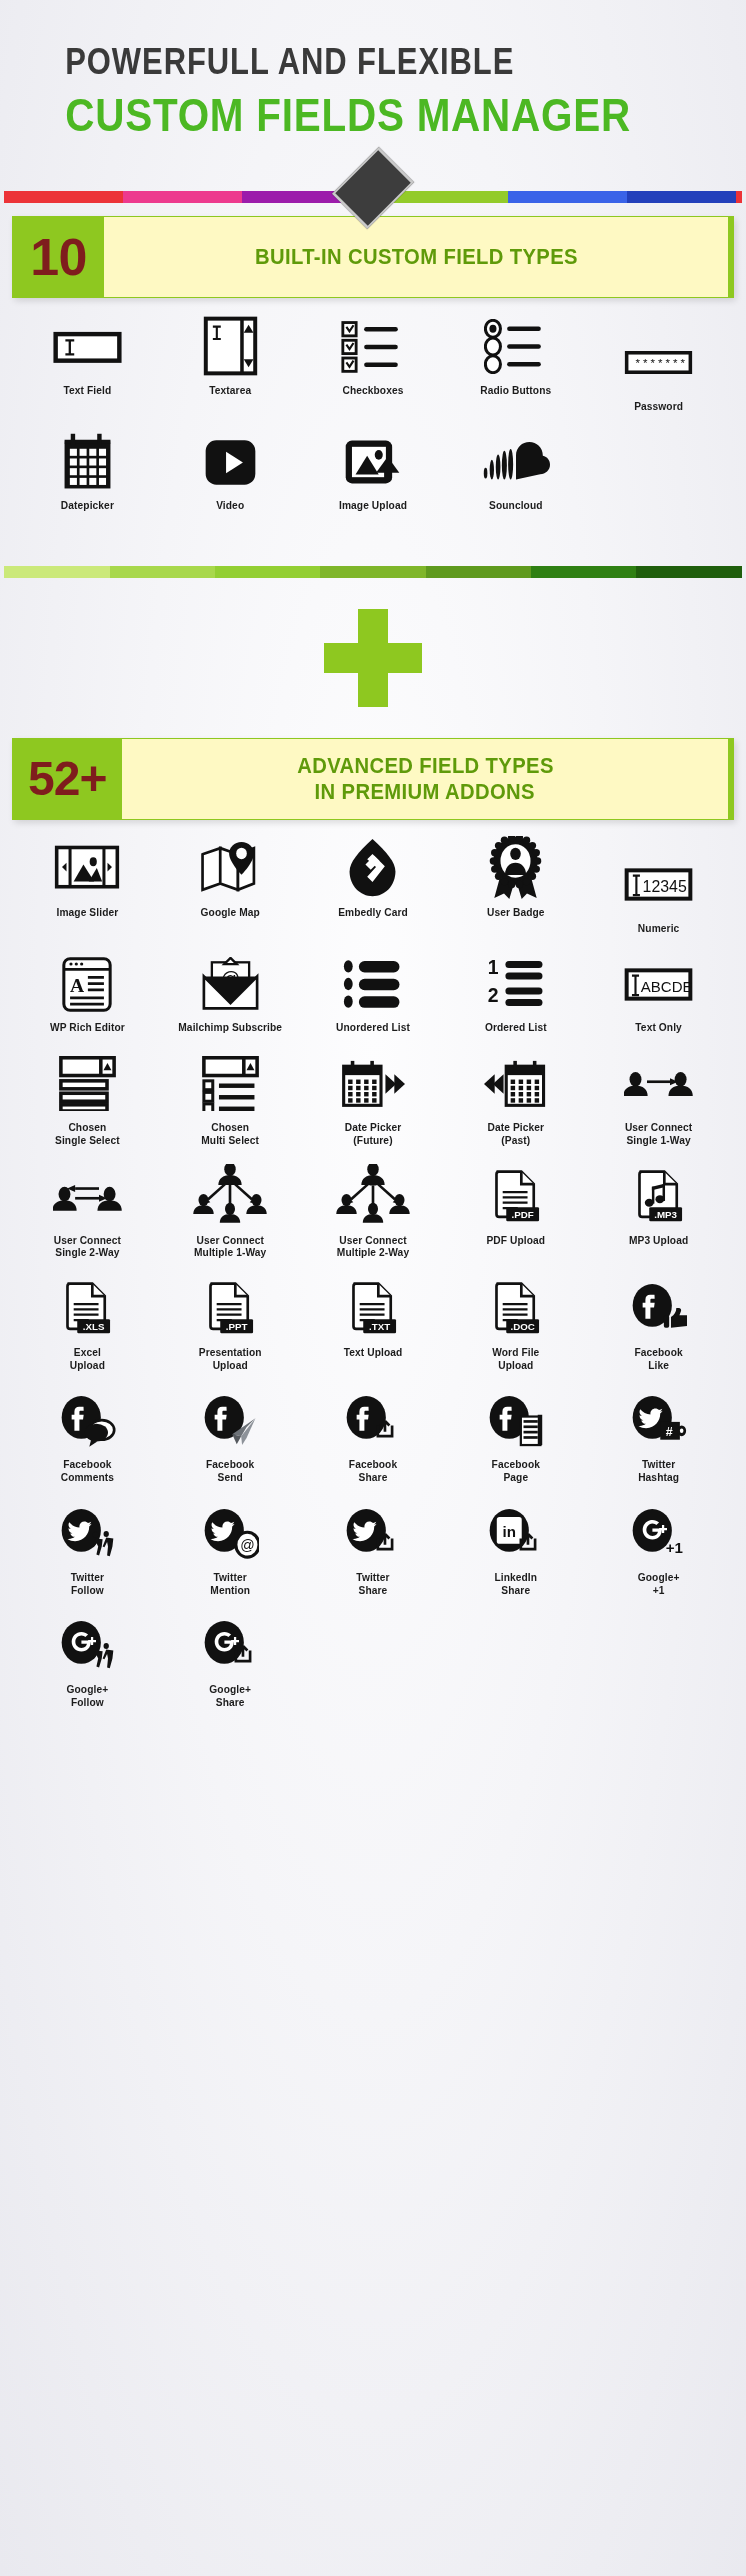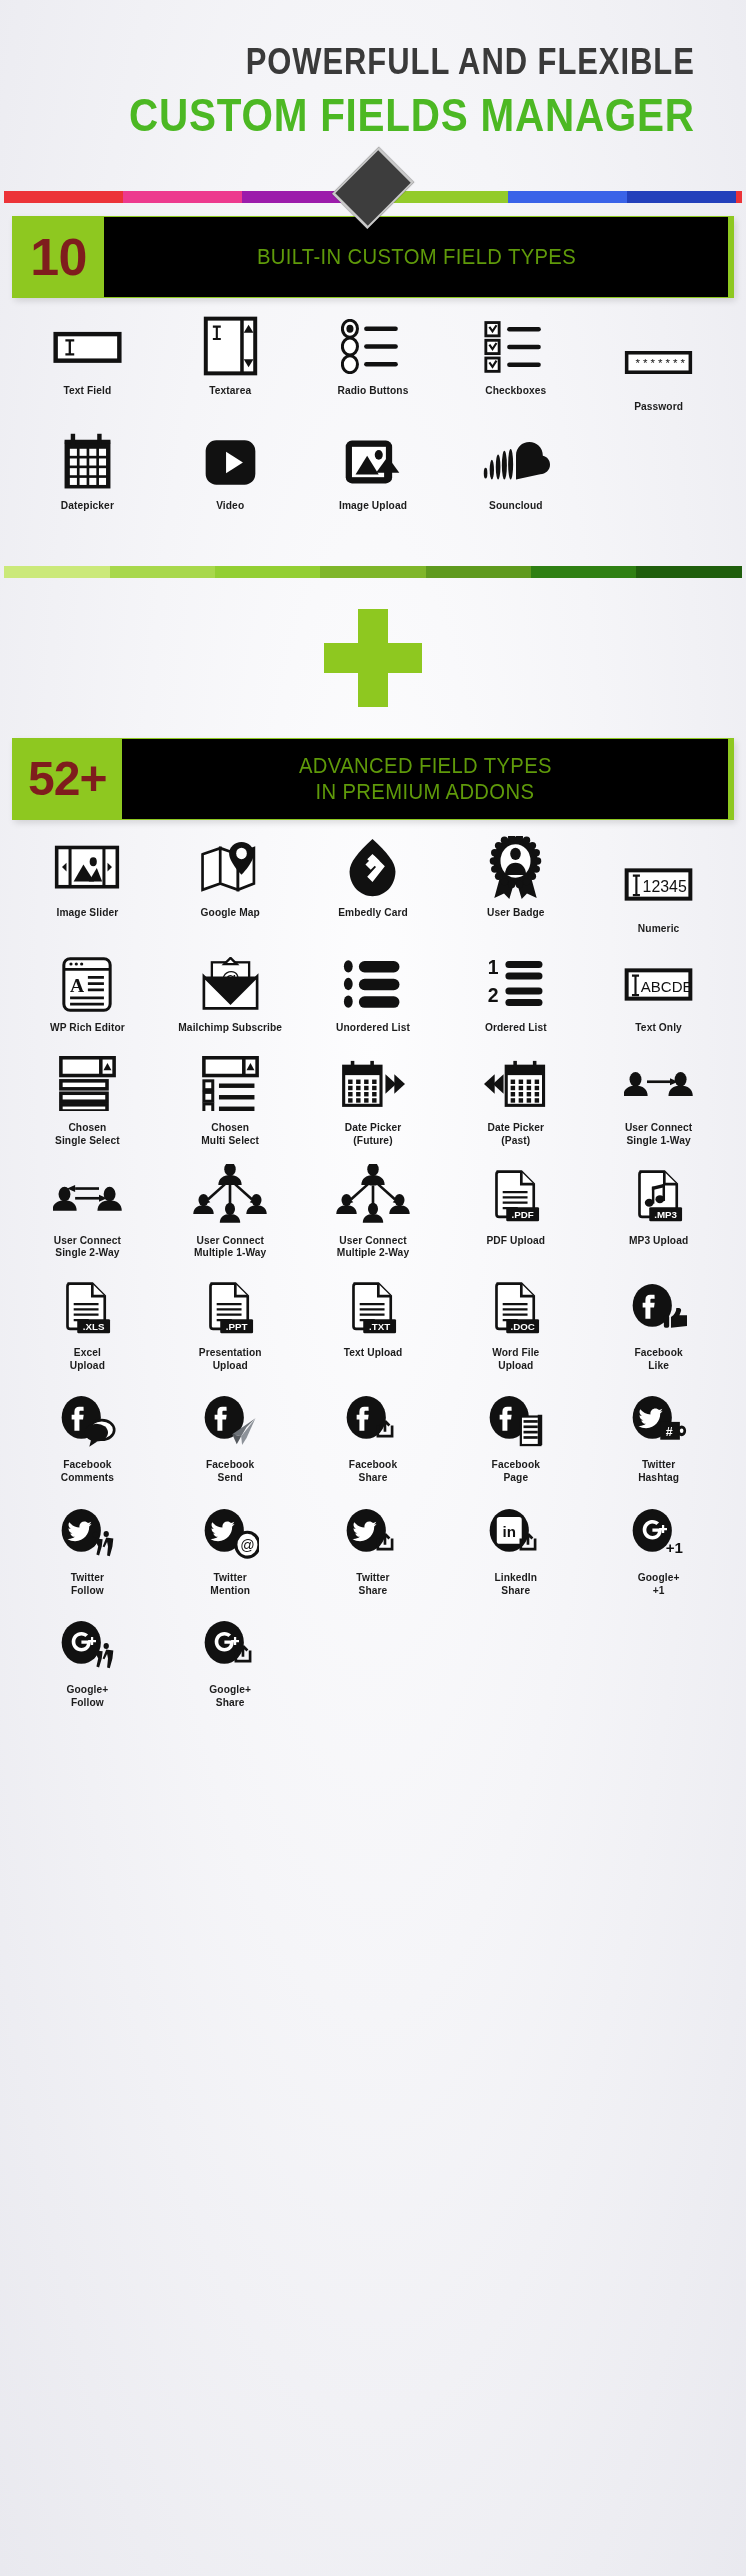--- a/index.html
+++ b/index.html
@@ -6,21 +6,21 @@
   html, body {
     width: 746px;
     height: 2576px;
     font-family: "Liberation Sans", sans-serif;
     background: radial-gradient(ellipse at 50% 40%, #fdfdfe 0%, #f5f5f8 45%, #e9e9ef 100%);
     overflow: hidden;
   }
   .page { position: relative; width: 746px; height: 2576px; }
 
   
-  .hdr { padding-top: 41px; text-align: right; padding-left: 14px; }
+  .hdr { padding-top: 41px; text-align: left; padding-left: 14px; }
   .hdr-line1 {
     font-size: 36px; font-weight: 700; letter-spacing: 1.1px;
     color: #3a3a3a; font-stretch: condensed; transform: scaleX(0.86);
   }
   .hdr-line2 {
     font-size: 47px; font-weight: 700; letter-spacing: 0.9px;
     color: #4cb823; margin-top: 3.6px; transform: scaleX(0.86);
   }
 
   
@@ -39,24 +39,24 @@
   
   .banner { position: relative; margin: 0 12.4px; height: 82px; display: flex;
             box-shadow: 1.8px 2.7px 7px rgba(0,0,0,.14); }
   .banner-num {
     background: #8ec820; color: #7f1d1d; flex: 0 0 92px;
     display: flex; align-items: center; justify-content: center;
     font-size: 52px; font-weight: 700; letter-spacing: -0.9px;
   }
   .banner-num.wide { flex: 0 0 110px; font-size: 48px; }
   .banner-txt {
-    flex: 1; background: #000000; border: 1.8px solid #8ec820; border-left: none;
+    flex: 1; background: #fef9c3; border: 1.8px solid #8ec820; border-left: none;
     border-right: 6.2px solid #8ec820;
     display: flex; flex-direction: column; align-items: center; justify-content: center;
-    color: #5f9a0a; font-size: 22px; font-weight: 400; letter-spacing: 0.4px;
+    color: #5f9a0a; font-size: 22px; font-weight: 700; letter-spacing: 0.4px;
     line-height: 1.15; text-align: center;
   }
   .banner-txt .l { display: block; transform: scaleX(0.92); }
 
   
   .greenbar { margin: 0 4.4px; height: 11.5px; display: flex; }
   .greenbar span { display: block; height: 100%; }
 
   
   .plus-wrap { height: 160px; display: flex; align-items: center; justify-content: center; }
@@ -125,46 +125,46 @@
             <path d="M11 12h9M15.5 12v14M11 26h9" stroke="#111" stroke-width="2.4"></path>
             <polygon points="51.5,10 57,19 46,19" fill="#111"></polygon>
             <polygon points="51.5,58 57,49 46,49" fill="#111"></polygon>
           </svg>
         </div>
         <div class="lbl">Textarea</div>
       </div>
       <div class="cell">
         <div class="icon">
           <svg width="64" height="55" viewBox="0 0 72 62" fill="none">
-            <ellipse cx="10" cy="11" rx="8.5" ry="9.5" fill="#fff" stroke="#111" stroke-width="3.4"></ellipse>
-            <ellipse cx="10" cy="11" rx="4" ry="4.6" fill="#111"></ellipse>
-            <rect x="26" y="8.5" width="38" height="5" rx="2.5" fill="#111"></rect>
-            <ellipse cx="10" cy="31" rx="8.5" ry="9.5" fill="#fff" stroke="#111" stroke-width="3.4"></ellipse>
-            <rect x="26" y="28.5" width="38" height="5" rx="2.5" fill="#111"></rect>
-            <ellipse cx="10" cy="51" rx="8.5" ry="9.5" fill="#fff" stroke="#111" stroke-width="3.4"></ellipse>
-            <rect x="26" y="48.5" width="38" height="5" rx="2.5" fill="#111"></rect>
-          </svg>
-        </div>
-        <div class="lbl">Radio Buttons</div>
-      </div>
-      <div class="cell">
-        <div class="icon">
-          <svg width="64" height="55" viewBox="0 0 72 62" fill="none">
             <rect x="2" y="4" width="15" height="15" fill="#fff" stroke="#111" stroke-width="3.2"></rect>
             <path d="M6 9 l3.5 5 4.5-7" stroke="#111" stroke-width="2.4" fill="none"></path>
             <rect x="26" y="9" width="38" height="5" rx="2.5" fill="#111"></rect>
             <rect x="2" y="24" width="15" height="15" fill="#fff" stroke="#111" stroke-width="3.2"></rect>
             <path d="M6 29 l3.5 5 4.5-7" stroke="#111" stroke-width="2.4" fill="none"></path>
             <rect x="26" y="29" width="38" height="5" rx="2.5" fill="#111"></rect>
             <rect x="2" y="44" width="15" height="15" fill="#fff" stroke="#111" stroke-width="3.2"></rect>
             <path d="M6 49 l3.5 5 4.5-7" stroke="#111" stroke-width="2.4" fill="none"></path>
             <rect x="26" y="49" width="38" height="5" rx="2.5" fill="#111"></rect>
           </svg>
         </div>
         <div class="lbl">Checkboxes</div>
+      </div>
+      <div class="cell">
+        <div class="icon">
+          <svg width="64" height="55" viewBox="0 0 72 62" fill="none">
+            <ellipse cx="10" cy="11" rx="8.5" ry="9.5" fill="#fff" stroke="#111" stroke-width="3.4"></ellipse>
+            <ellipse cx="10" cy="11" rx="4" ry="4.6" fill="#111"></ellipse>
+            <rect x="26" y="8.5" width="38" height="5" rx="2.5" fill="#111"></rect>
+            <ellipse cx="10" cy="31" rx="8.5" ry="9.5" fill="#fff" stroke="#111" stroke-width="3.4"></ellipse>
+            <rect x="26" y="28.5" width="38" height="5" rx="2.5" fill="#111"></rect>
+            <ellipse cx="10" cy="51" rx="8.5" ry="9.5" fill="#fff" stroke="#111" stroke-width="3.4"></ellipse>
+            <rect x="26" y="48.5" width="38" height="5" rx="2.5" fill="#111"></rect>
+          </svg>
+        </div>
+        <div class="lbl">Radio Buttons</div>
       </div>
       <div class="cell row-gap">
         <div class="icon">
           <svg width="69" height="27" viewBox="0 0 78 30" fill="none">
             <rect x="3" y="4" width="72" height="22" fill="#fff" stroke="#111" stroke-width="4"></rect>
             <text x="13" y="20" font-size="13" font-family="Liberation Sans, sans-serif" fill="#111">*</text>
             <text x="21.5" y="20" font-size="13" font-family="Liberation Sans, sans-serif" fill="#111">*</text>
             <text x="30" y="20" font-size="13" font-family="Liberation Sans, sans-serif" fill="#111">*</text>
             <text x="38.5" y="20" font-size="13" font-family="Liberation Sans, sans-serif" fill="#111">*</text>
             <text x="47" y="20" font-size="13" font-family="Liberation Sans, sans-serif" fill="#111">*</text>

